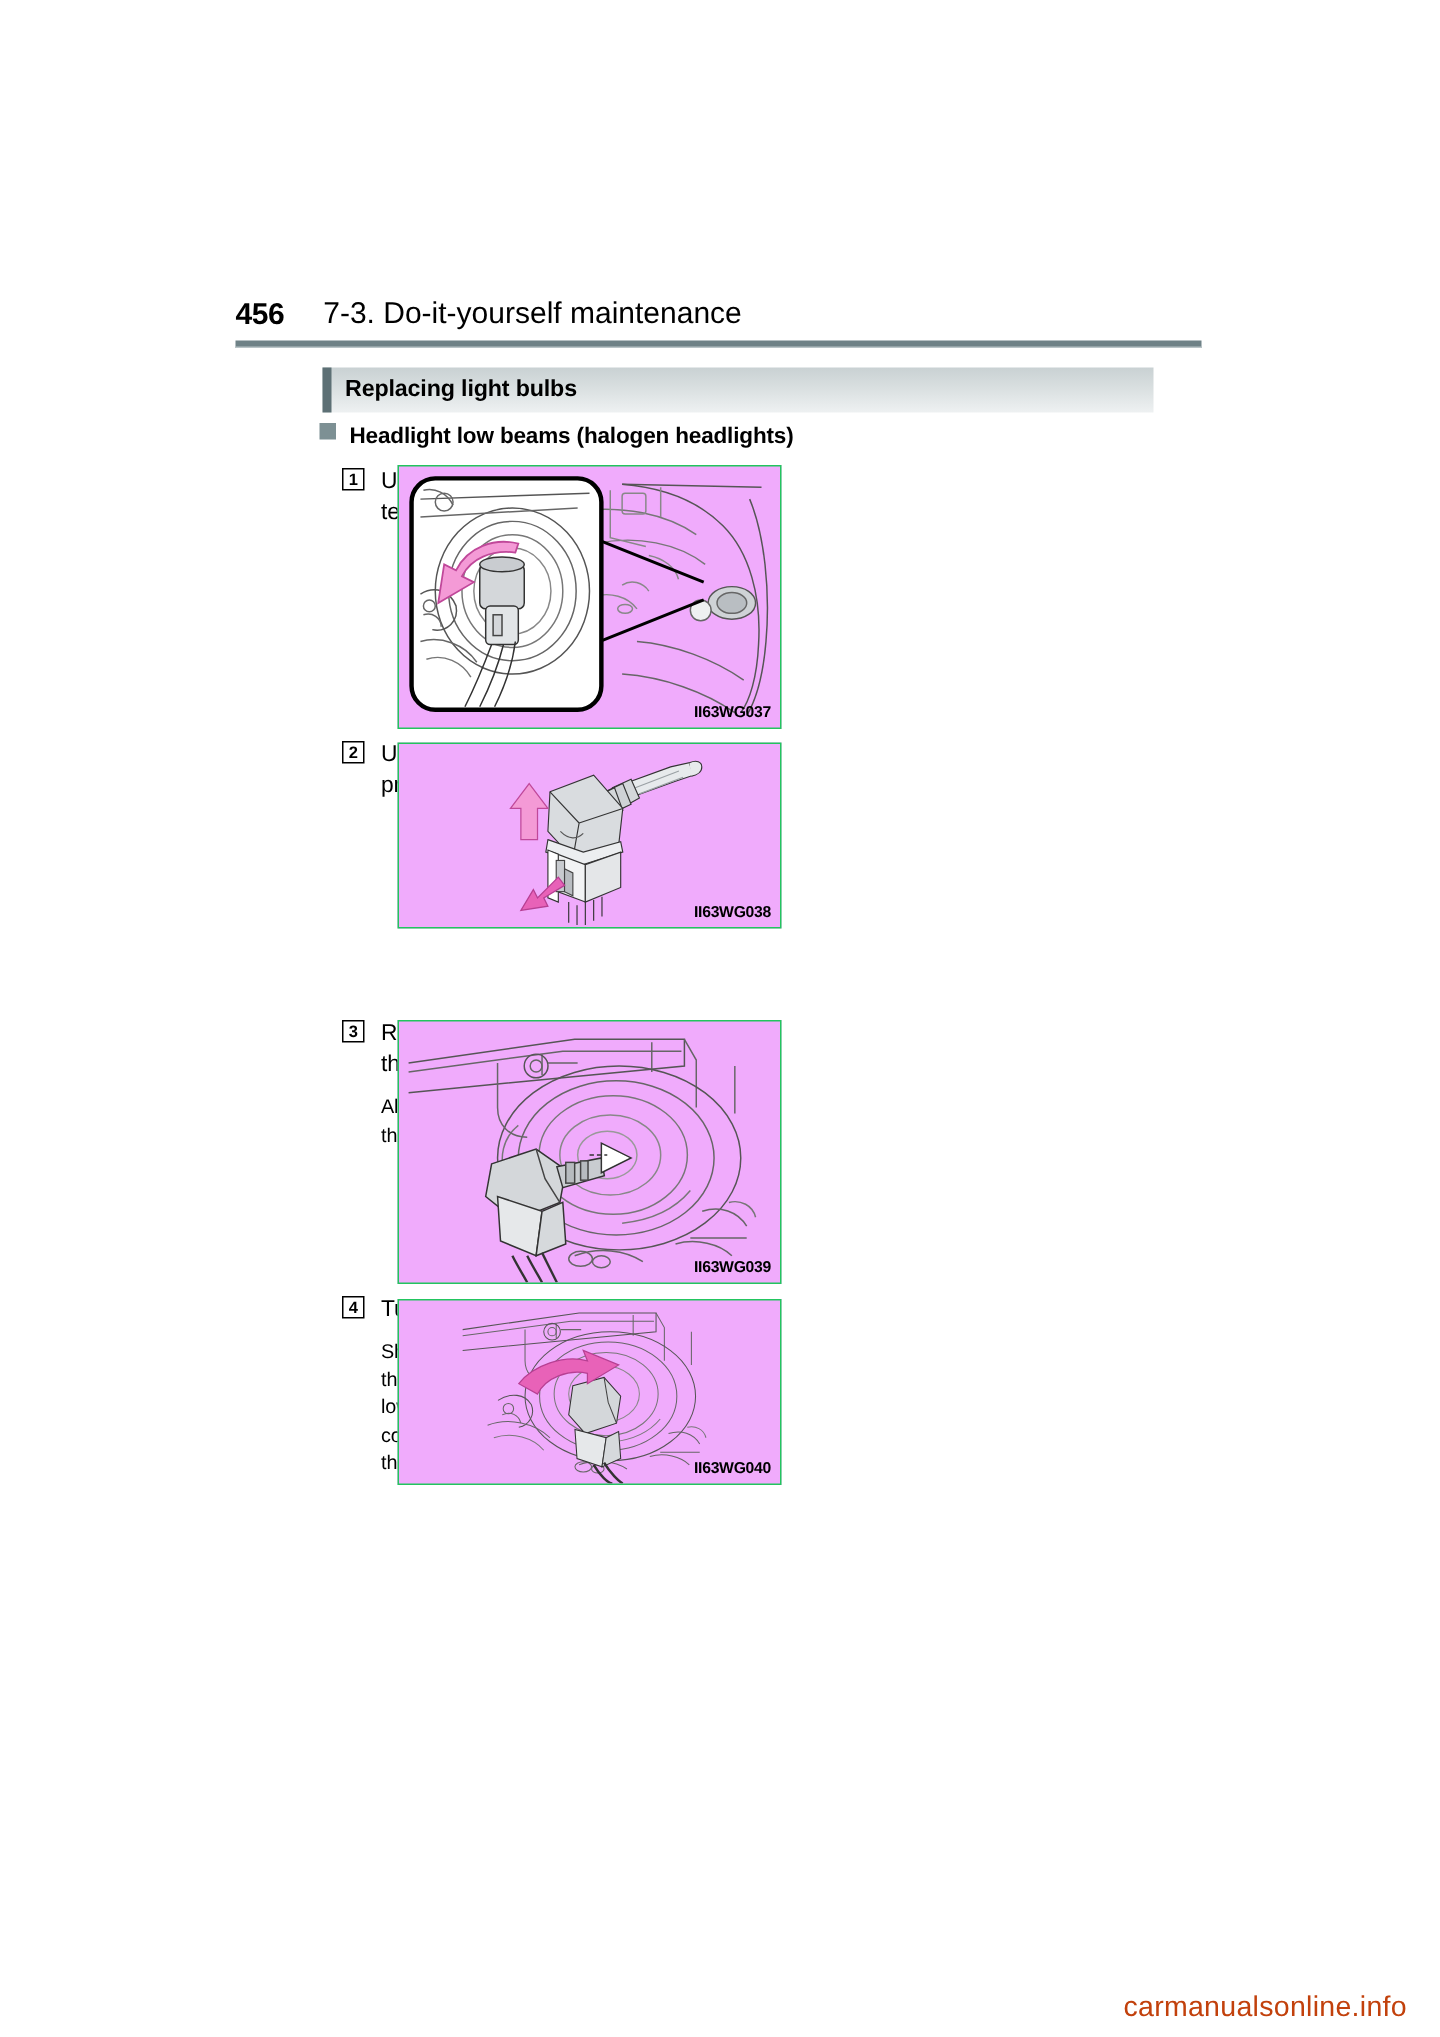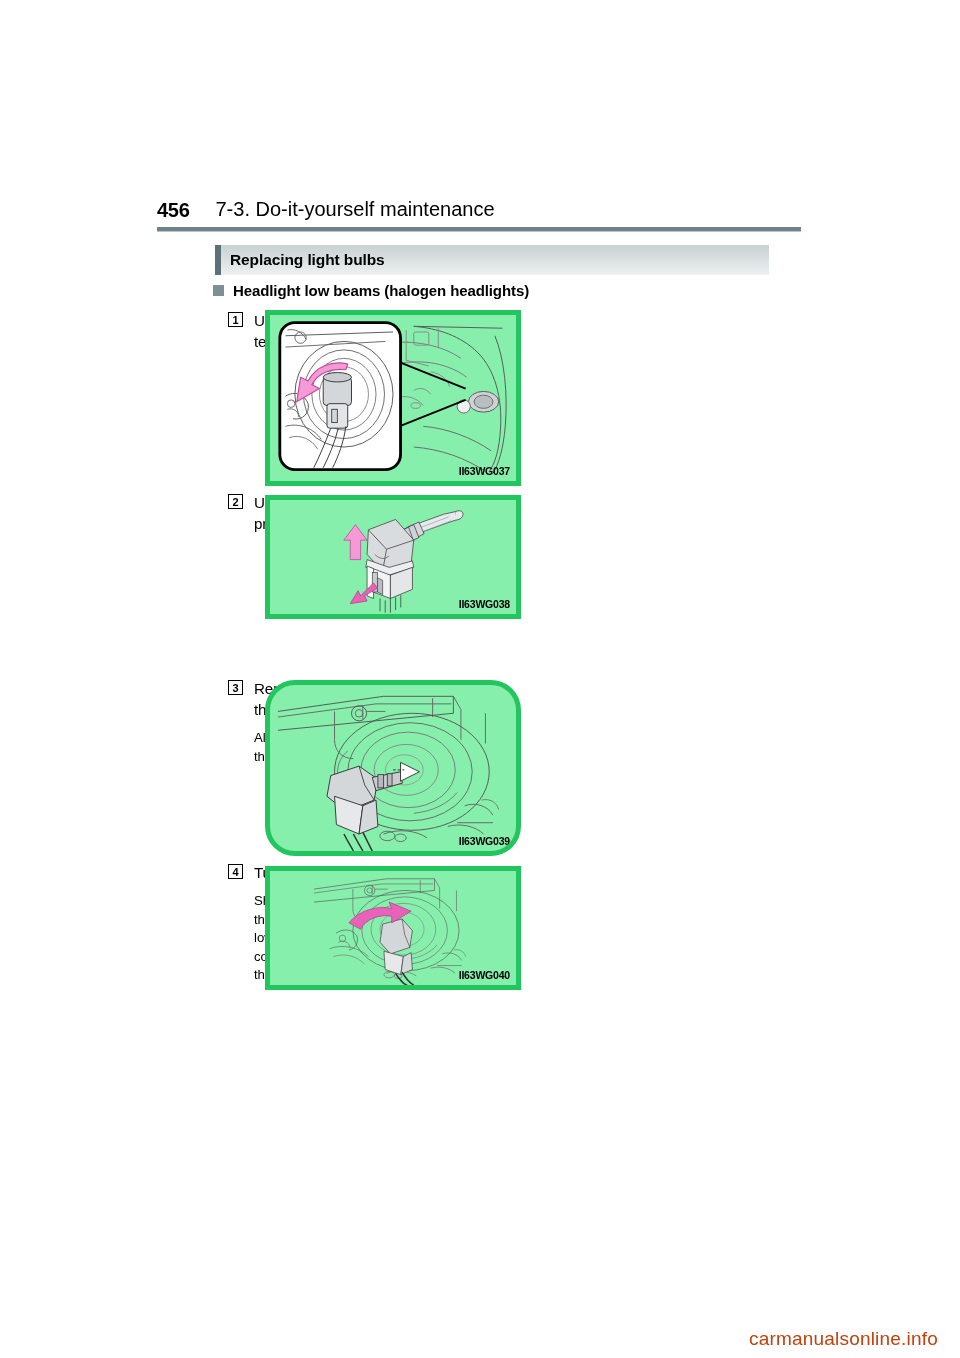--- a/index.html
+++ b/index.html
@@ -76,21 +76,20 @@
     margin-left: 15px;
     letter-spacing: -0.1px;
   }
 
   
   .subsection {
     position: absolute;
     left: 213px;
     top: 282px;
     display: flex;
-    align-items: center;
   }
   .sub-marker {
     width: 11px;
     height: 11px;
     background: #7d9094;
     margin-right: 9px;
   }
   .sub-text {
     font-size: 15px;
     font-weight: bold;
@@ -130,22 +129,22 @@
     text-justify: inter-word;
     margin-top: 9px;
     letter-spacing: -0.05px;
   }
 
   
   .figure {
     position: absolute;
     left: 265px;
     width: 256px;
-    border: 5px solid #22c55e;
-    background: #86efac;
+    border: 1px solid #22c55e;
+    background: #f0abfc;
     box-sizing: border-box;
     overflow: hidden;
   }
   .figure svg {
     display: block;
     width: 100%;
     height: 100%;
   }
   .fig-code {
     position: absolute;
@@ -300,21 +299,21 @@
   <div class="fig-code">II63WG038</div>
 </div>
 
 <div class="step-left" style="left:228px; top:678px;">
   <div class="step-num">3</div>
   <div class="step-body">
     <div class="step-title">Replace the light bulb, and install the bulb base.</div>
     <div class="step-note">Align the 3 tabs on the light bulb with the mounting, and insert.</div>
   </div>
 </div>
-<div class="figure" style="top:680px; height:176px;border-radius:30px;">
+<div class="figure" style="top:680px; height:176px;">
   <svg viewBox="0 0 256 176">
     <g stroke="#444" stroke-width="1" fill="none">
 
       <path d="M6 28 L118 12 L192 12 L192 30 L6 48" stroke="#555"></path>
       <path d="M6 34 L110 20 L190 20" stroke="#666"></path>
       <path d="M96 22 L96 36" stroke="#666"></path>
       <path d="M170 14 L170 34" stroke="#666"></path>
       <path d="M192 12 L200 26 L200 58" stroke="#666"></path>
       <circle cx="92" cy="30" r="8" stroke="#555"></circle>
       <circle cx="92" cy="30" r="4" stroke="#666"></circle>

